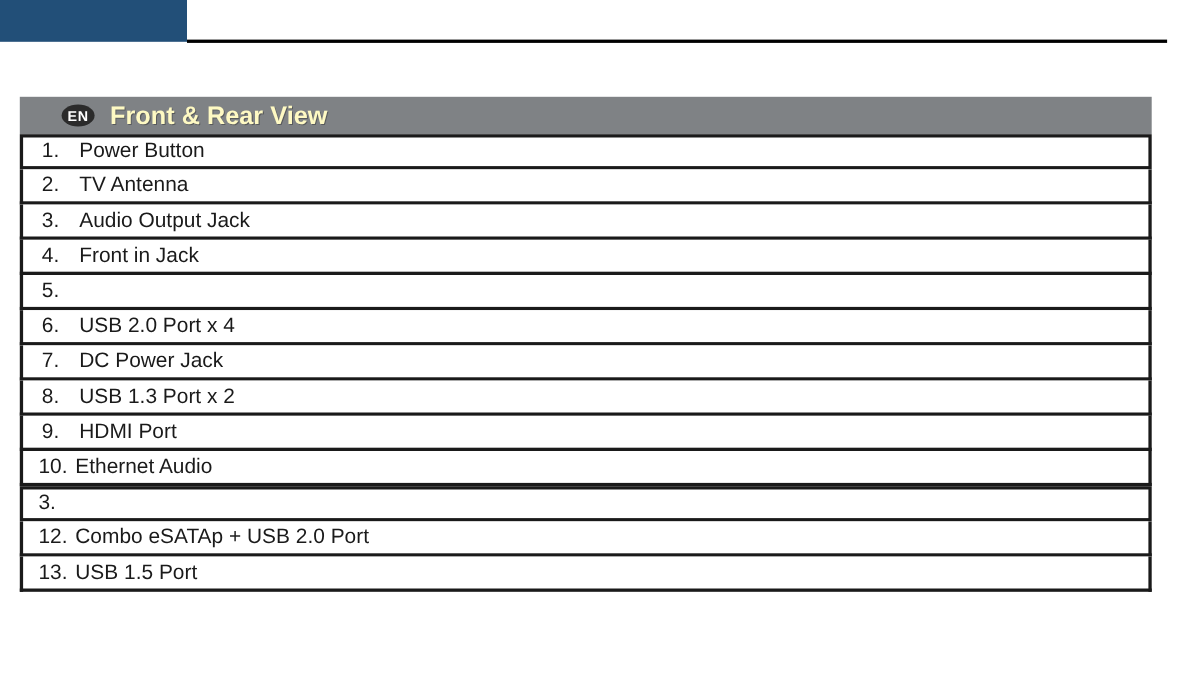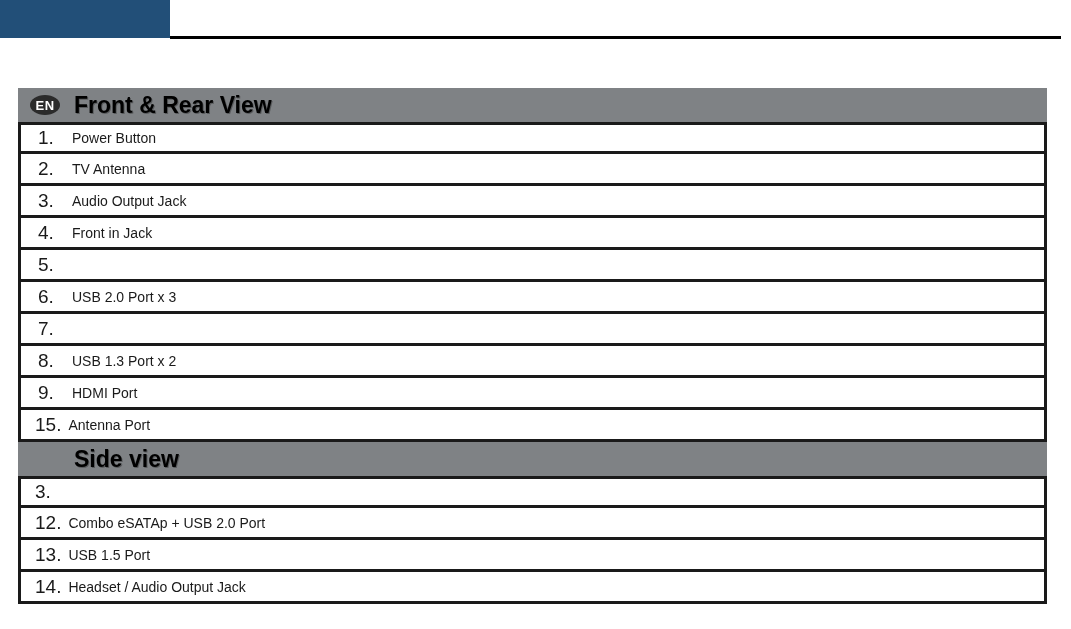--- a/index.html
+++ b/index.html
@@ -47,38 +47,39 @@
     top: 88px;
     width: 1029px;
   }
 
   .section-header {
     background: #7f8285;
     height: 34px;
     display: flex;
     align-items: center;
     box-sizing: border-box;
+    padding-left: 26px;
   }
   .section-header .en-badge {
     width: 30px;
     height: 20px;
     border-radius: 50%;
     background: #2b2b2b;
     color: #ffffff;
     font-size: 13px;
     font-weight: bold;
     letter-spacing: 0.5px;
     display: flex;
     align-items: center;
     justify-content: center;
     margin-left: 12px;
     flex: none;
   }
   .section-header .section-title {
-    color: #000000;
+    color: #fef9c3;
     font-size: 23px;
     font-weight: bold;
     margin-left: 14px;
     text-shadow: 1px 1px 0 rgba(0,0,0,0.30);
     white-space: nowrap;
   }
   .section-header.indented .section-title {
     margin-left: 56px;
   }
 
@@ -96,21 +97,21 @@
     border-top: 3px solid #1a1a1a;
   }
   .spec-row .row-num {
     font-size: 19px;
     color: #1a1a1a;
     margin-left: 17px;
     flex: none;
     white-space: nowrap;
   }
   .spec-row .row-label {
-    font-size: 14px;
+    font-size: 19px;
     color: #1a1a1a;
     margin-left: 14px;
     white-space: nowrap;
   }
   
   .spec-row.wide-num .row-num {
     margin-left: 14px;
   }
   .spec-row.wide-num .row-label {
     margin-left: 7px;
@@ -146,48 +147,42 @@
     </div>
     <div class="spec-row single-num">
       <span class="row-num">4.</span>
       <span class="row-label">Front in Jack</span>
     </div>
     <div class="spec-row single-num">
       <span class="row-num">5.</span>
     </div>
     <div class="spec-row single-num">
       <span class="row-num">6.</span>
-      <span class="row-label">USB 2.0 Port x 3</span>
+      <span class="row-label">USB 2.0 Port x 4</span>
     </div>
     <div class="spec-row single-num">
       <span class="row-num">7.</span>
+      <span class="row-label">DC Power Jack</span>
     </div>
     <div class="spec-row single-num">
       <span class="row-num">8.</span>
       <span class="row-label">USB 1.3 Port x 2</span>
     </div>
     <div class="spec-row single-num">
       <span class="row-num">9.</span>
       <span class="row-label">HDMI Port</span>
     </div>
     <div class="spec-row wide-num">
-      <span class="row-num">15.</span>
-      <span class="row-label">Antenna Port</span>
-    </div>
-    <div class="section-header indented">
-      <span class="section-title">Side view</span>
+      <span class="row-num">10.</span>
+      <span class="row-label">Ethernet Audio</span>
     </div>
     <div class="spec-row first-in-group wide-num">
       <span class="row-num">3.</span>
     </div>
     <div class="spec-row wide-num">
       <span class="row-num">12.</span>
       <span class="row-label">Combo eSATAp + USB 2.0 Port</span>
     </div>
     <div class="spec-row wide-num">
       <span class="row-num">13.</span>
       <span class="row-label">USB 1.5 Port</span>
     </div>
-    <div class="spec-row wide-num">
-      <span class="row-num">14.</span>
-      <span class="row-label">Headset / Audio Output Jack</span>
-    </div>
   </div>
 
 </body></html>

